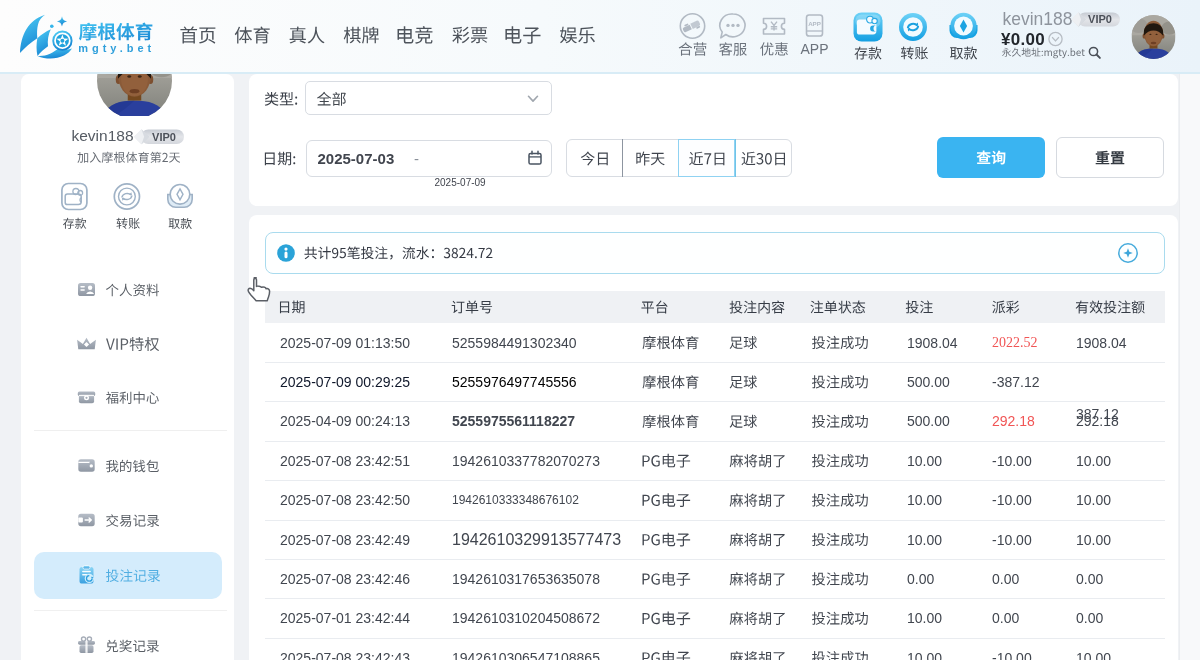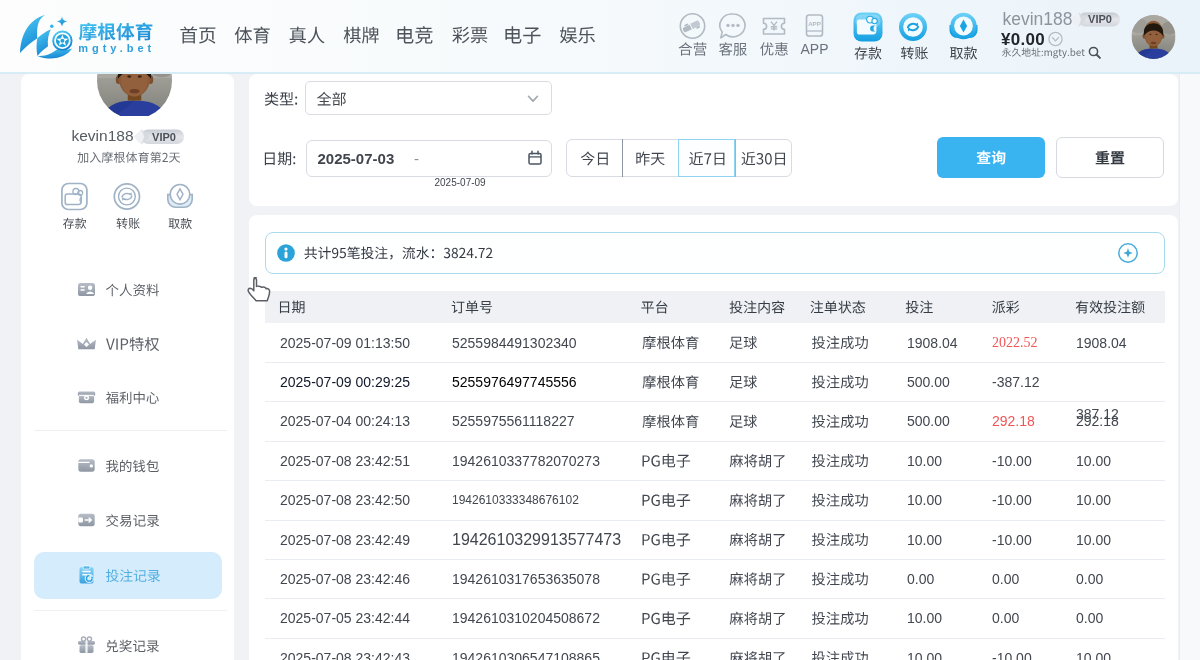--- a/index.html
+++ b/index.html
@@ -55,22 +55,22 @@
     <div class="lat" style="font-size:14.0px;color:#41464f;font-weight:normal;line-height:16.0px;z-index:20;left:280.0px;top:334.5px;">2025-07-09 01:13:50</div>
     <div class="lat" style="font-size:14.0px;color:#41464f;font-weight:normal;line-height:16.0px;z-index:20;left:452.0px;top:334.5px;">5255984491302340</div>
     <div class="lat" style="font-size:14.0px;color:#41464f;font-weight:normal;line-height:16.0px;z-index:20;left:907.0px;top:334.5px;">1908.04</div>
     <div class="lat" style="font-size:14.0px;color:#f15555;font-weight:normal;line-height:16.0px;z-index:20;left:992.0px;top:334.5px;font-family:Liberation Serif, serif;">2022.52</div>
     <div class="lat" style="font-size:14.0px;color:#41464f;font-weight:normal;line-height:16.0px;z-index:20;left:1076.0px;top:334.5px;">1908.04</div>
     <div class="lat" style="font-size:14.0px;color:#0f172a;font-weight:normal;line-height:16.0px;z-index:20;left:280.0px;top:373.9px;">2025-07-09 00:29:25</div>
     <div class="lat" style="font-size:14.0px;color:#000000;font-weight:normal;line-height:16.0px;z-index:20;left:452.0px;top:373.9px;">5255976497745556</div>
     <div class="lat" style="font-size:14.0px;color:#41464f;font-weight:normal;line-height:16.0px;z-index:20;left:907.0px;top:373.9px;">500.00</div>
     <div class="lat" style="font-size:14.0px;color:#41464f;font-weight:normal;line-height:16.0px;z-index:20;left:992.0px;top:373.9px;">-387.12</div>
     <div class="lat" style="font-size:14.0px;color:#41464f;font-weight:normal;line-height:16.0px;z-index:20;left:1076.0px;top:387px;margin-top:19px;">387.12</div>
-    <div class="lat" style="font-size:14.0px;color:#41464f;font-weight:normal;line-height:16.0px;z-index:20;left:280.0px;top:413.3px;">2025-07-04 00:24:13</div>
-    <div class="lat" style="font-size:14.0px;color:#41464f;font-weight:normal;line-height:16.0px;z-index:20;left:452.0px;top:413.3px;">5255975561118227</div>
+    <div class="lat" style="font-size:14.0px;color:#41464f;font-weight:normal;line-height:16.0px;z-index:20;left:280.0px;top:413.3px;">2025-04-09 00:24:13</div>
+    <div class="lat" style="font-size:14.0px;color:#41464f;font-weight:bold;line-height:16.0px;z-index:20;left:452.0px;top:413.3px;">5255975561118227</div>
     <div class="lat" style="font-size:14.0px;color:#41464f;font-weight:normal;line-height:16.0px;z-index:20;left:907.0px;top:413.3px;">500.00</div>
     <div class="lat" style="font-size:14.0px;color:#f15555;font-weight:normal;line-height:16.0px;z-index:20;left:992.0px;top:413.3px;">292.18</div>
     <div class="lat" style="font-size:14.0px;color:#41464f;font-weight:normal;line-height:16.0px;z-index:20;left:1076.0px;top:413.3px;">292.18</div>
     <div class="lat" style="font-size:14.0px;color:#41464f;font-weight:normal;line-height:16.0px;z-index:20;left:280.0px;top:452.7px;">2025-07-08 23:42:51</div>
     <div class="lat" style="font-size:14.0px;color:#41464f;font-weight:normal;line-height:16.0px;z-index:20;left:452.0px;top:452.7px;">1942610337782070273</div>
     <div class="lat" style="font-size:14.0px;color:#41464f;font-weight:normal;line-height:16.0px;z-index:20;left:907.0px;top:452.7px;">10.00</div>
     <div class="lat" style="font-size:14.0px;color:#41464f;font-weight:normal;line-height:16.0px;z-index:20;left:992.0px;top:452.7px;">-10.00</div>
     <div class="lat" style="font-size:14.0px;color:#41464f;font-weight:normal;line-height:16.0px;z-index:20;left:1076.0px;top:452.7px;">10.00</div>
     <div class="lat" style="font-size:14.0px;color:#41464f;font-weight:normal;line-height:16.0px;z-index:20;left:280.0px;top:492.1px;">2025-07-08 23:42:50</div>
     <div class="lat" style="font-size:12px;color:#41464f;font-weight:normal;line-height:16.0px;z-index:20;left:452.0px;top:492.1px;">1942610333348676102</div>
@@ -80,21 +80,21 @@
     <div class="lat" style="font-size:14.0px;color:#41464f;font-weight:normal;line-height:16.0px;z-index:20;left:280.0px;top:531.5px;">2025-07-08 23:42:49</div>
     <div class="lat" style="font-size:16px;color:#41464f;font-weight:normal;line-height:16.0px;z-index:20;left:452.0px;top:531.5px;">1942610329913577473</div>
     <div class="lat" style="font-size:14.0px;color:#41464f;font-weight:normal;line-height:16.0px;z-index:20;left:907.0px;top:531.5px;">10.00</div>
     <div class="lat" style="font-size:14.0px;color:#41464f;font-weight:normal;line-height:16.0px;z-index:20;left:992.0px;top:531.5px;">-10.00</div>
     <div class="lat" style="font-size:14.0px;color:#41464f;font-weight:normal;line-height:16.0px;z-index:20;left:1076.0px;top:531.5px;">10.00</div>
     <div class="lat" style="font-size:14.0px;color:#41464f;font-weight:normal;line-height:16.0px;z-index:20;left:280.0px;top:570.9px;">2025-07-08 23:42:46</div>
     <div class="lat" style="font-size:14.0px;color:#41464f;font-weight:normal;line-height:16.0px;z-index:20;left:452.0px;top:570.9px;">1942610317653635078</div>
     <div class="lat" style="font-size:14.0px;color:#41464f;font-weight:normal;line-height:16.0px;z-index:20;left:907.0px;top:570.9px;">0.00</div>
     <div class="lat" style="font-size:14.0px;color:#41464f;font-weight:normal;line-height:16.0px;z-index:20;left:992.0px;top:570.9px;">0.00</div>
     <div class="lat" style="font-size:14.0px;color:#41464f;font-weight:normal;line-height:16.0px;z-index:20;left:1076.0px;top:570.9px;">0.00</div>
-    <div class="lat" style="font-size:14.0px;color:#41464f;font-weight:normal;line-height:16.0px;z-index:20;left:280.0px;top:610.3px;">2025-07-05 23:42:44</div>
+    <div class="lat" style="font-size:14.0px;color:#41464f;font-weight:normal;line-height:16.0px;z-index:20;left:280.0px;top:610.3px;">2025-07-01 23:42:44</div>
     <div class="lat" style="font-size:14.0px;color:#41464f;font-weight:normal;line-height:16.0px;z-index:20;left:452.0px;top:610.3px;">1942610310204508672</div>
     <div class="lat" style="font-size:14.0px;color:#41464f;font-weight:normal;line-height:16.0px;z-index:20;left:907.0px;top:610.3px;">10.00</div>
     <div class="lat" style="font-size:14.0px;color:#41464f;font-weight:normal;line-height:16.0px;z-index:20;left:992.0px;top:610.3px;">0.00</div>
     <div class="lat" style="font-size:14.0px;color:#41464f;font-weight:normal;line-height:16.0px;z-index:20;left:1076.0px;top:610.3px;">0.00</div>
     <div class="lat" style="font-size:14.0px;color:#41464f;font-weight:normal;line-height:16.0px;z-index:20;left:280.0px;top:649.7px;">2025-07-08 23:42:43</div>
     <div class="lat" style="font-size:14.0px;color:#41464f;font-weight:normal;line-height:16.0px;z-index:20;left:452.0px;top:649.7px;">1942610306547108865</div>
     <div class="lat" style="font-size:14.0px;color:#41464f;font-weight:normal;line-height:16.0px;z-index:20;left:907.0px;top:649.7px;">10.00</div>
     <div class="lat" style="font-size:14.0px;color:#41464f;font-weight:normal;line-height:16.0px;z-index:20;left:992.0px;top:649.7px;">-10.00</div>
     <div class="lat" style="font-size:14.0px;color:#41464f;font-weight:normal;line-height:16.0px;z-index:20;left:1076.0px;top:649.7px;">10.00</div>
     <svg id="ovl" width="1200" height="660" viewBox="0 0 1200 660">

